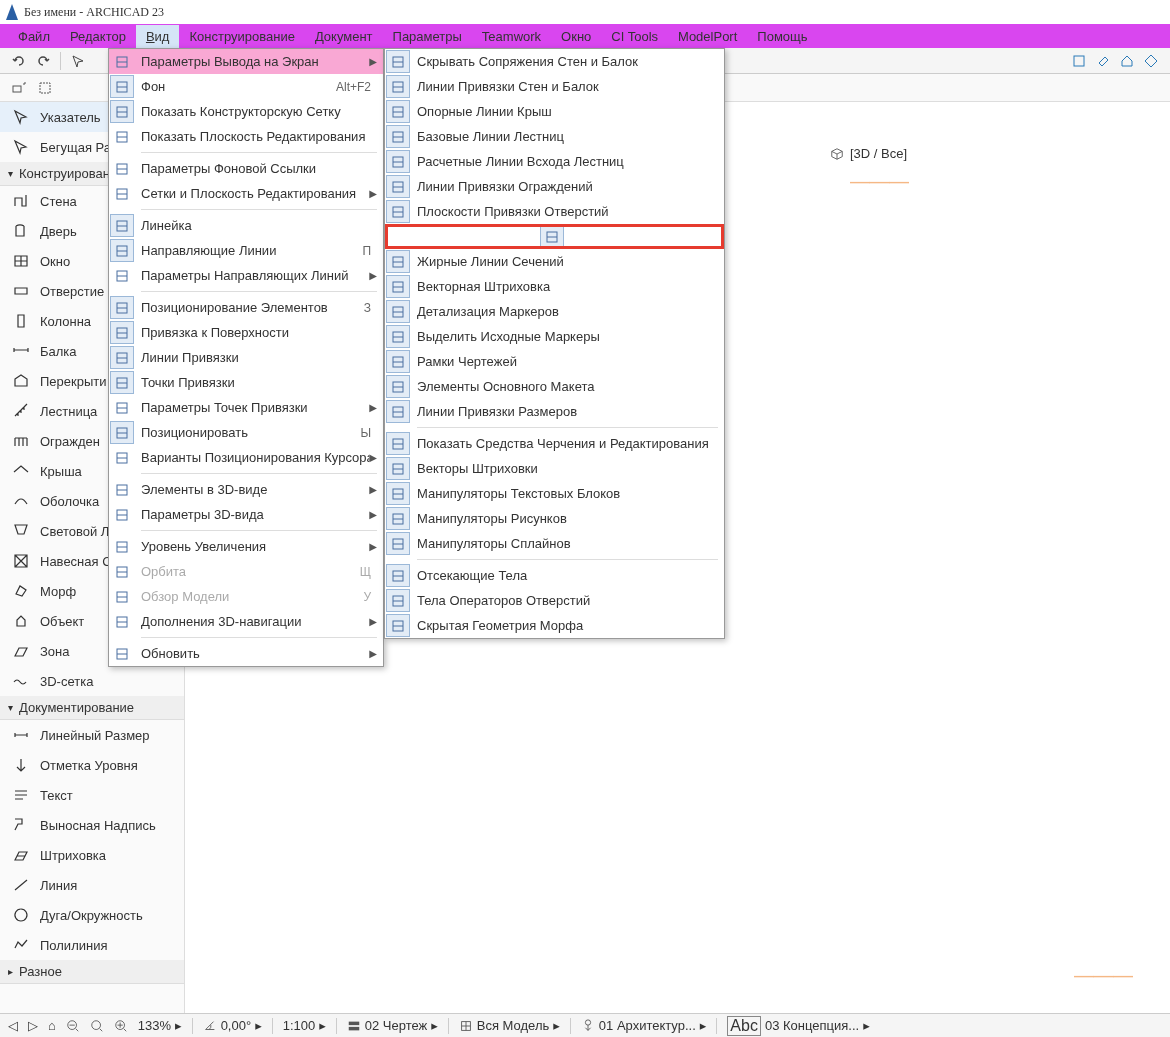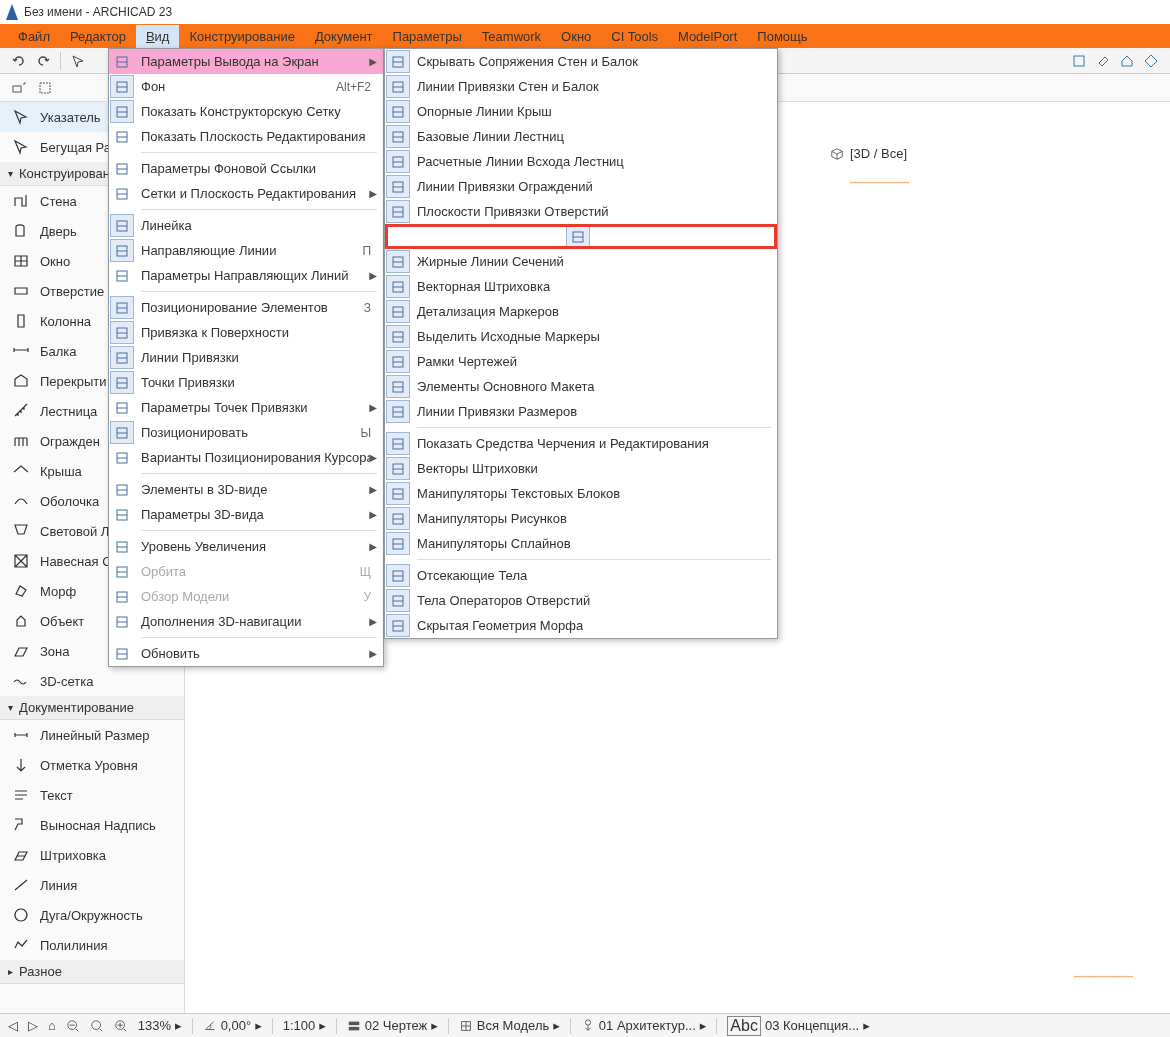--- a/index.html
+++ b/index.html
@@ -1,24 +1,24 @@
 <!DOCTYPE html>
 <html><head>
 <meta charset="utf-8">
 <style>
   * { box-sizing: border-box; margin: 0; padding: 0; font-family: "Segoe UI", Tahoma, sans-serif; font-size: 13px; }
   body { width: 1170px; height: 1037px; background: #fff; color: #333; overflow: hidden; position: relative; }
   
   
   .titlebar { height: 24px; display: flex; align-items: center; gap: 6px; padding: 0 6px; background: #fff; }
   .titlebar .appicon { width: 12px; height: 16px; background: #2a5fa4; clip-path: polygon(50% 0, 100% 100%, 0 100%); }
-  .titlebar .title { font-size: 12px; }
-  
-  
-  .menubar { height: 24px; display: flex; align-items: center; padding: 0 8px; gap: 0; background: #f97316; }
+  .titlebar .title { font-size: 12px; font-family: Liberation Serif, serif; }
+  
+  
+  .menubar { height: 24px; display: flex; align-items: center; padding: 0 8px; gap: 0; background: #d946ef; }
   .menubar .menuitem { padding: 4px 10px; cursor: default; }
   .menubar .menuitem.open { background: #d5e5f7; }
   
   
   .toolbar { height: 26px; display: flex; align-items: center; padding: 0 8px; gap: 2px; border-bottom: 1px solid #ccc; background: #f5f5f5; }
   .tbtn { width: 22px; height: 22px; display: flex; align-items: center; justify-content: center; border-radius: 2px; }
   .tbtn svg { width: 16px; height: 16px; }
   .tsep { width: 1px; height: 18px; background: #ccc; margin: 0 4px; }
   
   .secondbar { height: 28px; display: flex; align-items: center; padding: 0 8px; gap: 4px; background: #f9f9f9; border-bottom: 1px solid #ddd; }
@@ -32,21 +32,21 @@
   .leftpanel { position: absolute; left: 0; top: 102px; bottom: 24px; width: 185px; background: #fafafa; border-right: 1px solid #ddd; overflow: hidden; }
   .toolgroup-header { display:flex; align-items:center; gap:6px; padding: 4px 8px; background:#efefef; border-bottom:1px solid #ddd; font-size:12px; }
   .toolgroup-header .chev { font-size:10px; }
   .tool-row { display:flex; align-items:center; gap:8px; padding: 4px 10px; height: 30px; }
   .tool-row.sel { background: #e6f0fa; }
   .tool-row .ticon { width: 22px; height: 22px; display:flex; align-items:center; justify-content:center; }
   .tool-row .ticon svg { width:18px; height:18px; stroke:#333; fill:none; stroke-width:1.2; }
   
   
   .menu1 { position: absolute; left: 108px; top: 48px; width: 276px; background: #fff; border: 1px solid #999; box-shadow: 2px 2px 6px rgba(0,0,0,0.25); z-index: 100; }
-  .menu2 { position: absolute; left: 384px; top: 48px; width: 394px; background: #fff; border: 1px solid #999; box-shadow: 2px 2px 6px rgba(0,0,0,0.25); z-index: 100; }
+  .menu2 { position: absolute; left: 384px; top: 48px; width: 341px; background: #fff; border: 1px solid #999; box-shadow: 2px 2px 6px rgba(0,0,0,0.25); z-index: 100; }
   .mi { display: flex; align-items: center; height: 25px; padding: 0 6px 0 0; position: relative; }
   .mi .micon { width: 26px; height: 25px; display:flex; align-items:center; justify-content:center; flex-shrink:0; }
   .mi .micon.boxed { background:#e3ecf6; border:1px solid #9bb8d8; margin:1px; width:24px; height:23px; }
   .mi .micon svg { width:16px; height:16px; }
   .mi .mlabel { flex: 1; padding-left: 6px; white-space: nowrap; overflow: hidden; }
   .mi .mhot { color:#666; padding: 0 6px; font-size:12px; }
   .mi .marrow { font-size:10px; color:#555; }
   .mi.sel { background:#f9a8d4; }
   .mi.disabled .mlabel, .mi.disabled .mhot { color:#aaa; }
   .mi.highlighted { outline: 3px solid #e63b2e; outline-offset: -3px; flex-direction: column; }

